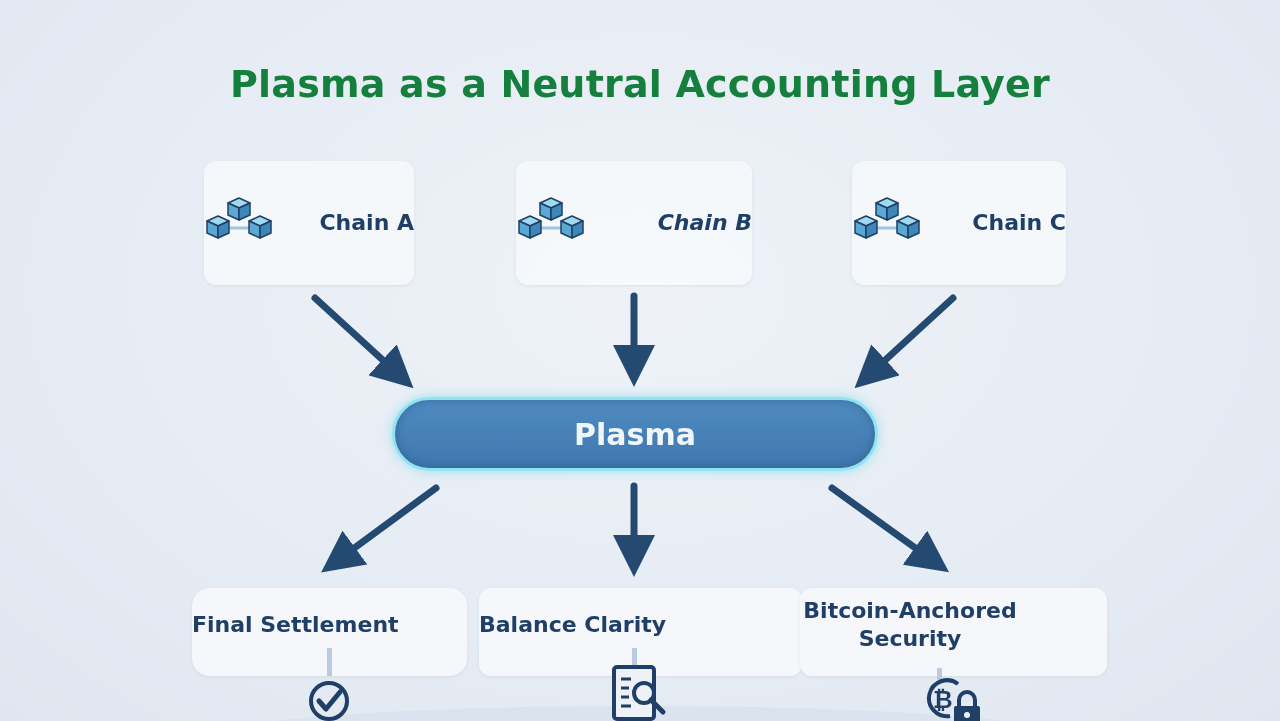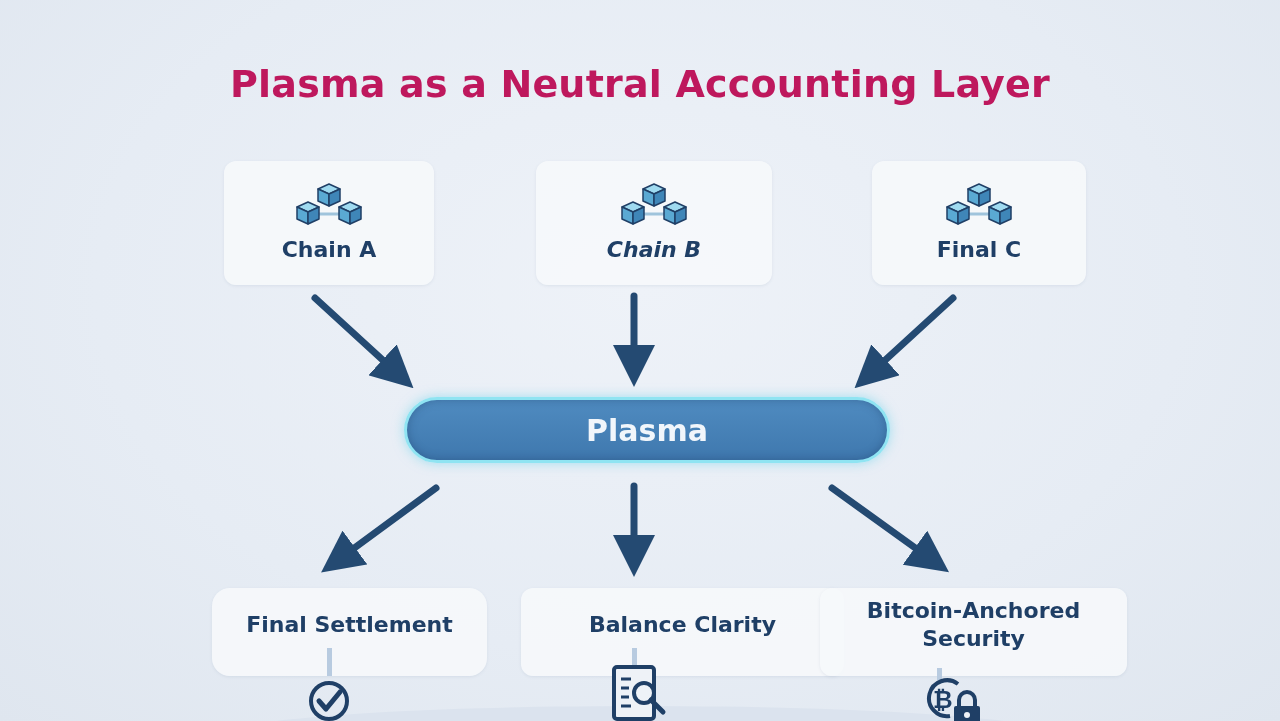--- a/index.html
+++ b/index.html
@@ -3,33 +3,33 @@
 <meta charset="utf-8">
 <style>
   html, body { margin:0; padding:0; }
   body {
     width:1280px; height:721px; overflow:hidden; position:relative;
     background: radial-gradient(ellipse at 50% 40%, #eef2f8 0%, #e6ecf4 60%, #dfe6ef 100%);
     font-family: "DejaVu Sans", sans-serif;
   }
   .title {
     position:absolute; left:0; width:1280px; top:62px; text-align:center;
-    font-size:38px; font-weight:bold; color:#be185d; letter-spacing:0.2px;
+    font-size:38px; font-weight:bold; color:#15803d; letter-spacing:0.2px;
   }
   .card {
     position:absolute; background:rgba(246,248,251,0.9); border-radius:12px;
     box-shadow:0 1px 3px rgba(120,140,170,0.15);
-    display:flex; flex-direction:column; align-items:center; justify-content:center;margin-left:20px;
+    display:flex; flex-direction:row; align-items:center; justify-content:space-between;
   }
   .card .label { font-size:22px; font-weight:bold; color:#1f3f66; text-align:center; line-height:28px; }
   .chain { top:161px; height:124px; }
   .chain .icon { width:70px; height:44px; margin-bottom:10px; }
   .out { top:588px; height:88px; }
   .plasma {
-    position:absolute; left:404px; top:397px; width:486px; height:66px;
+    position:absolute; left:392px; top:397px; width:486px; height:74px;
     border-radius:37px; background:linear-gradient(180deg,#4f8bc0 0%,#3f78ae 100%);
     border:3px solid #8fe4f2; box-shadow:0 0 12px rgba(110,210,235,0.6), inset 0 0 10px rgba(20,50,90,0.35);
     display:flex; align-items:center; justify-content:center; box-sizing:border-box;
   }
   .plasma span { color:#f1f6fb; font-size:30px; font-weight:bold; }
   svg.arrows { position:absolute; left:0; top:0; }
   .connector { position:absolute; width:5px; height:28px; background:#b8cbe0; }
   .out-icon { position:absolute; }
   .base-ellipse { position:absolute; left:220px; top:706px; width:840px; height:60px; border-radius:50%; background:#dbe3ee; }
 </style>
@@ -100,31 +100,31 @@
         <polygon points="24,7 35,12 35,24 24,19" fill="#5aa9d3"></polygon>
         <polygon points="35,12 46,7 46,19 35,24" fill="#3f86b8"></polygon>
       <polygon points="14,20 25,25 14,30 3,25" fill="#9fdaf0"></polygon>
         <polygon points="3,25 14,30 14,42 3,37" fill="#5aa9d3"></polygon>
         <polygon points="14,30 25,25 25,37 14,42" fill="#3f86b8"></polygon>
       <polygon points="56,20 67,25 56,30 45,25" fill="#9fdaf0"></polygon>
         <polygon points="45,25 56,30 56,42 45,37" fill="#5aa9d3"></polygon>
         <polygon points="56,30 67,25 67,37 56,42" fill="#3f86b8"></polygon>
     </g>
   </svg>
-  <div class="label">Final C</div>
+  <div class="label">Chain C</div>
 </div>
 
 <div class="plasma">
   <span>Plasma</span>
 </div>
 
 <div class="card out" style="left:192px;width:275px;border-radius:18px;">
   <div class="label" style="margin-top:-14px;">Final Settlement</div>
 </div>
-<div class="card out" style="left:501px;width:323px;">
+<div class="card out" style="left:479px;width:323px;">
   <div class="label" style="margin-top:-14px;">Balance Clarity</div>
 </div>
 <div class="card out" style="left:800px;width:307px;">
   <div class="label" style="margin-top:-14px;width:220px;">Bitcoin-Anchored Security</div>
 </div>
 
 <div class="connector" style="left:327px;top:648px;"></div>
 <div class="connector" style="left:632px;top:648px;height:20px;"></div>
 <div class="connector" style="left:937px;top:668px;height:12px;"></div>
 

